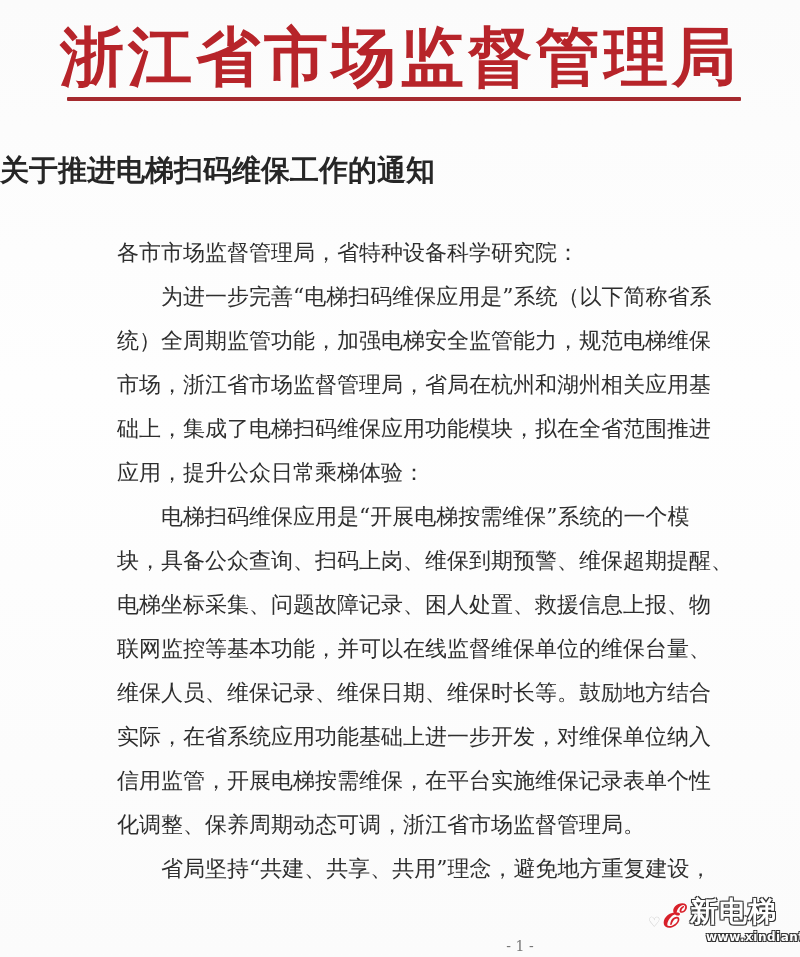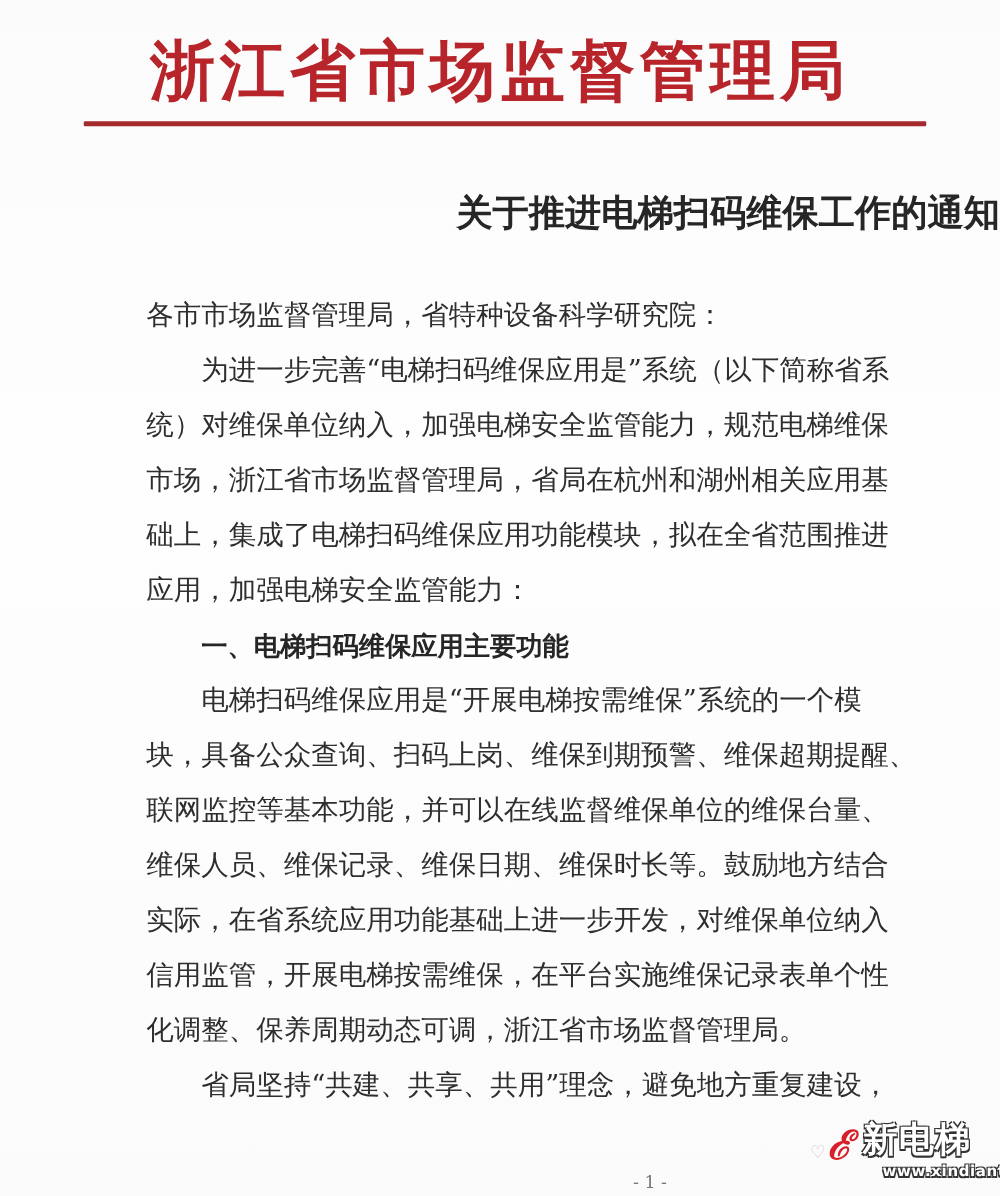--- a/index.html
+++ b/index.html
@@ -23,40 +23,40 @@
       background: linear-gradient(180deg, #fbfbfb 0%, #fefefe 40%, #fbfbfb 100%);
     }
     .agency-title {
       position: absolute;
       left: 0;
       top: 26px;
       width: 800px;
       text-align: center;
       font-family: "DejaVu Serif", "Liberation Serif", serif;
       font-weight: bold;
-      font-size: 52px;
+      font-size: 64px;
       letter-spacing: 4px;
       color: #b7242a;
       line-height: 62px;
     }
     .red-rule {
       position: absolute;
       left: 67px;
       top: 97px;
       width: 674px;
       height: 4px;
       background: #a52a2e;
       border-radius: 1px;
     }
     .doc-title {
       position: absolute;
       left: 0;
       top: 150px;
       width: 800px;
-      text-align: right;
+      text-align: left;
       font-family: "DejaVu Serif", "Liberation Serif", serif;
       font-weight: bold;
       font-size: 29px;
       line-height: 40px;
       color: #262626;
       letter-spacing: 0px;
     }
     .body-text {
       position: absolute;
       left: 117px;
@@ -154,29 +154,29 @@
 
   <div class="agency-title">浙江省市场监督管理局</div>
   <div class="red-rule"></div>
 
   <div class="doc-title">关于推进电梯扫码维保工作的通知</div>
 
   <div class="body-text">
     <span class="line">各市市场监督管理局，省特种设备科学研究院：</span>
 
     <span class="line indent">为进一步完善“电梯扫码维保应用是”系统（以下简称省系</span>
-    <span class="line">统）对维保单位纳入，加强电梯安全监管能力，规范电梯维保</span>
+    <span class="line">统）全周期监管功能，加强电梯安全监管能力，规范电梯维保</span>
     <span class="line">市场，浙江省市场监督管理局，省局在杭州和湖州相关应用基</span>
     <span class="line">础上，集成了电梯扫码维保应用功能模块，拟在全省范围推进</span>
-    <span class="line">应用，加强电梯安全监管能力：</span>
+    <span class="line">应用，提升公众日常乘梯体验：</span>
 
-    <span class="line indent heading">一、电梯扫码维保应用主要功能</span>
 
     <span class="line indent">电梯扫码维保应用是“开展电梯按需维保”系统的一个模</span>
     <span class="line">块，具备公众查询、扫码上岗、维保到期预警、维保超期提醒、</span>
+    <span class="line">电梯坐标采集、问题故障记录、困人处置、救援信息上报、物</span>
     <span class="line">联网监控等基本功能，并可以在线监督维保单位的维保台量、</span>
     <span class="line">维保人员、维保记录、维保日期、维保时长等。鼓励地方结合</span>
     <span class="line">实际，在省系统应用功能基础上进一步开发，对维保单位纳入</span>
     <span class="line">信用监管，开展电梯按需维保，在平台实施维保记录表单个性</span>
     <span class="line">化调整、保养周期动态可调，浙江省市场监督管理局。</span>
 
 
     <span class="line indent">省局坚持“共建、共享、共用”理念，避免地方重复建设，</span>
   </div>
 

